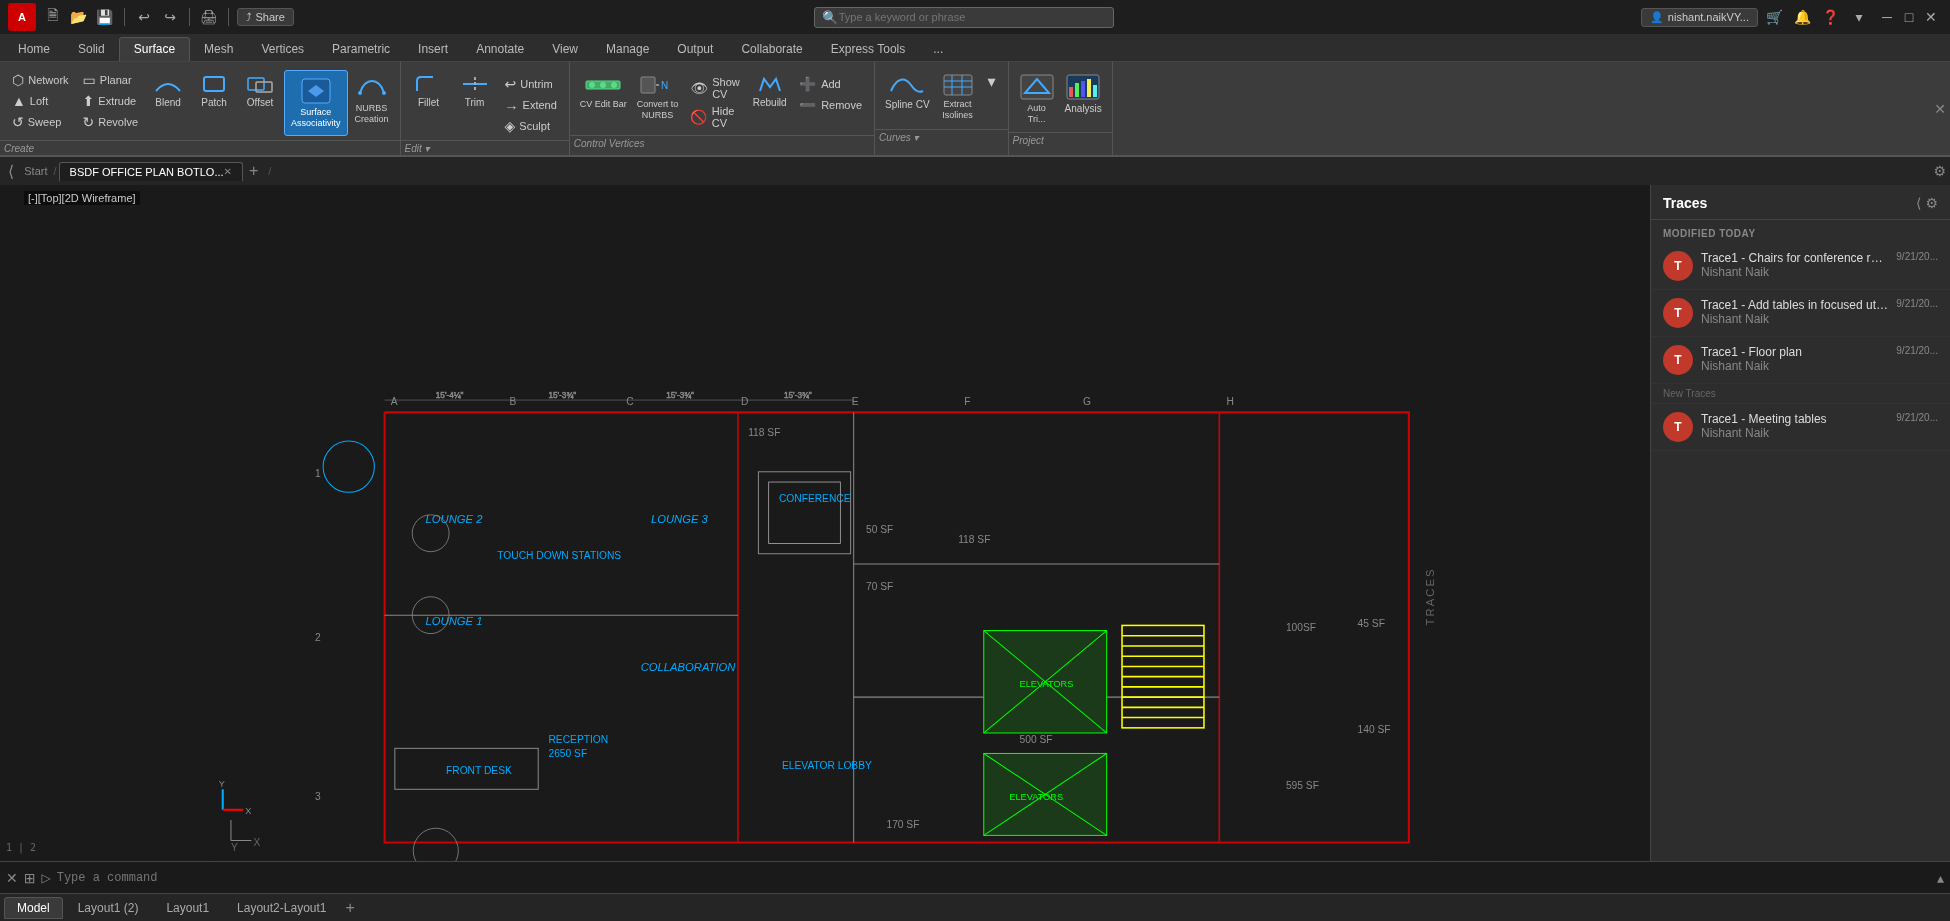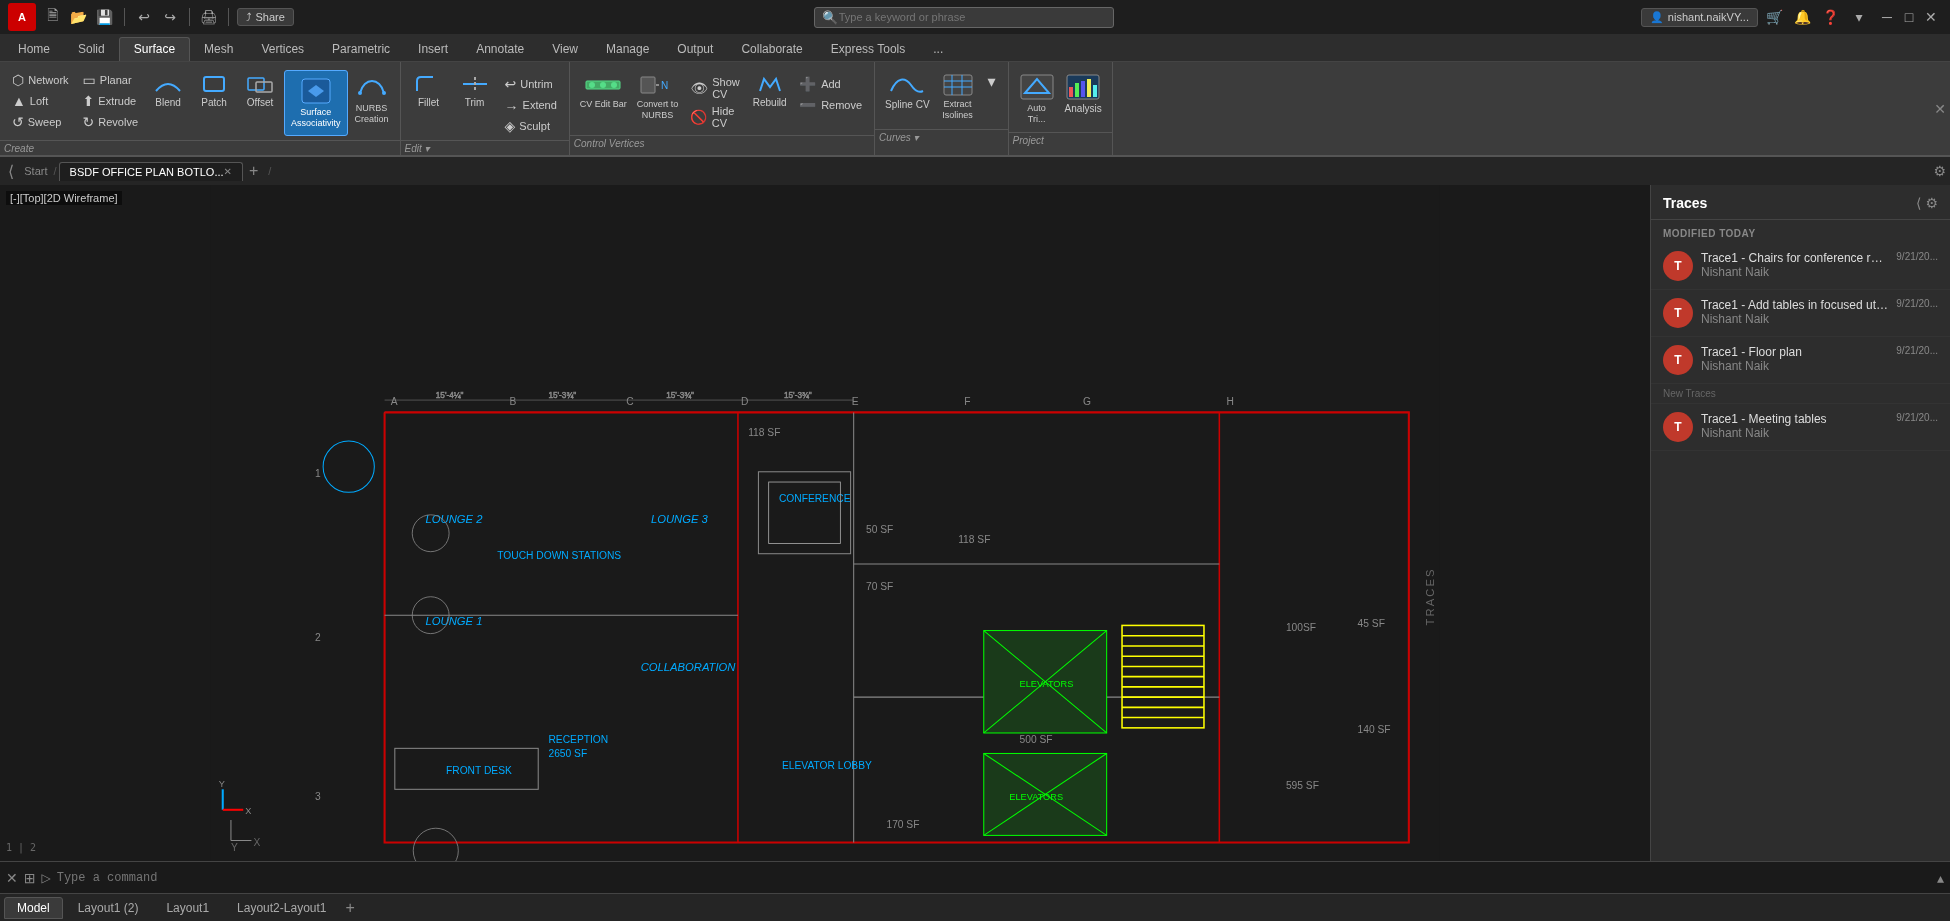--- a/index.html
+++ b/index.html
@@ -135,21 +135,21 @@
     }
 
     
     #canvas-area {
       flex: 1;
       background: #1a1a1a;
       position: relative;
       overflow: hidden;
     }
     #viewport-label {
-      position: absolute; top: 6px; left: 6px;
+      position: absolute; top: 6px; left: 24px;
       color: #ccc; font-size: 11px; background: rgba(0,0,0,0.5); padding: 1px 4px;
     }
     #cad-canvas {
       width: 100%; height: 100%;
     }
 
     
     #traces-panel {
       width: 300px;
       background: #2d2d2d;

